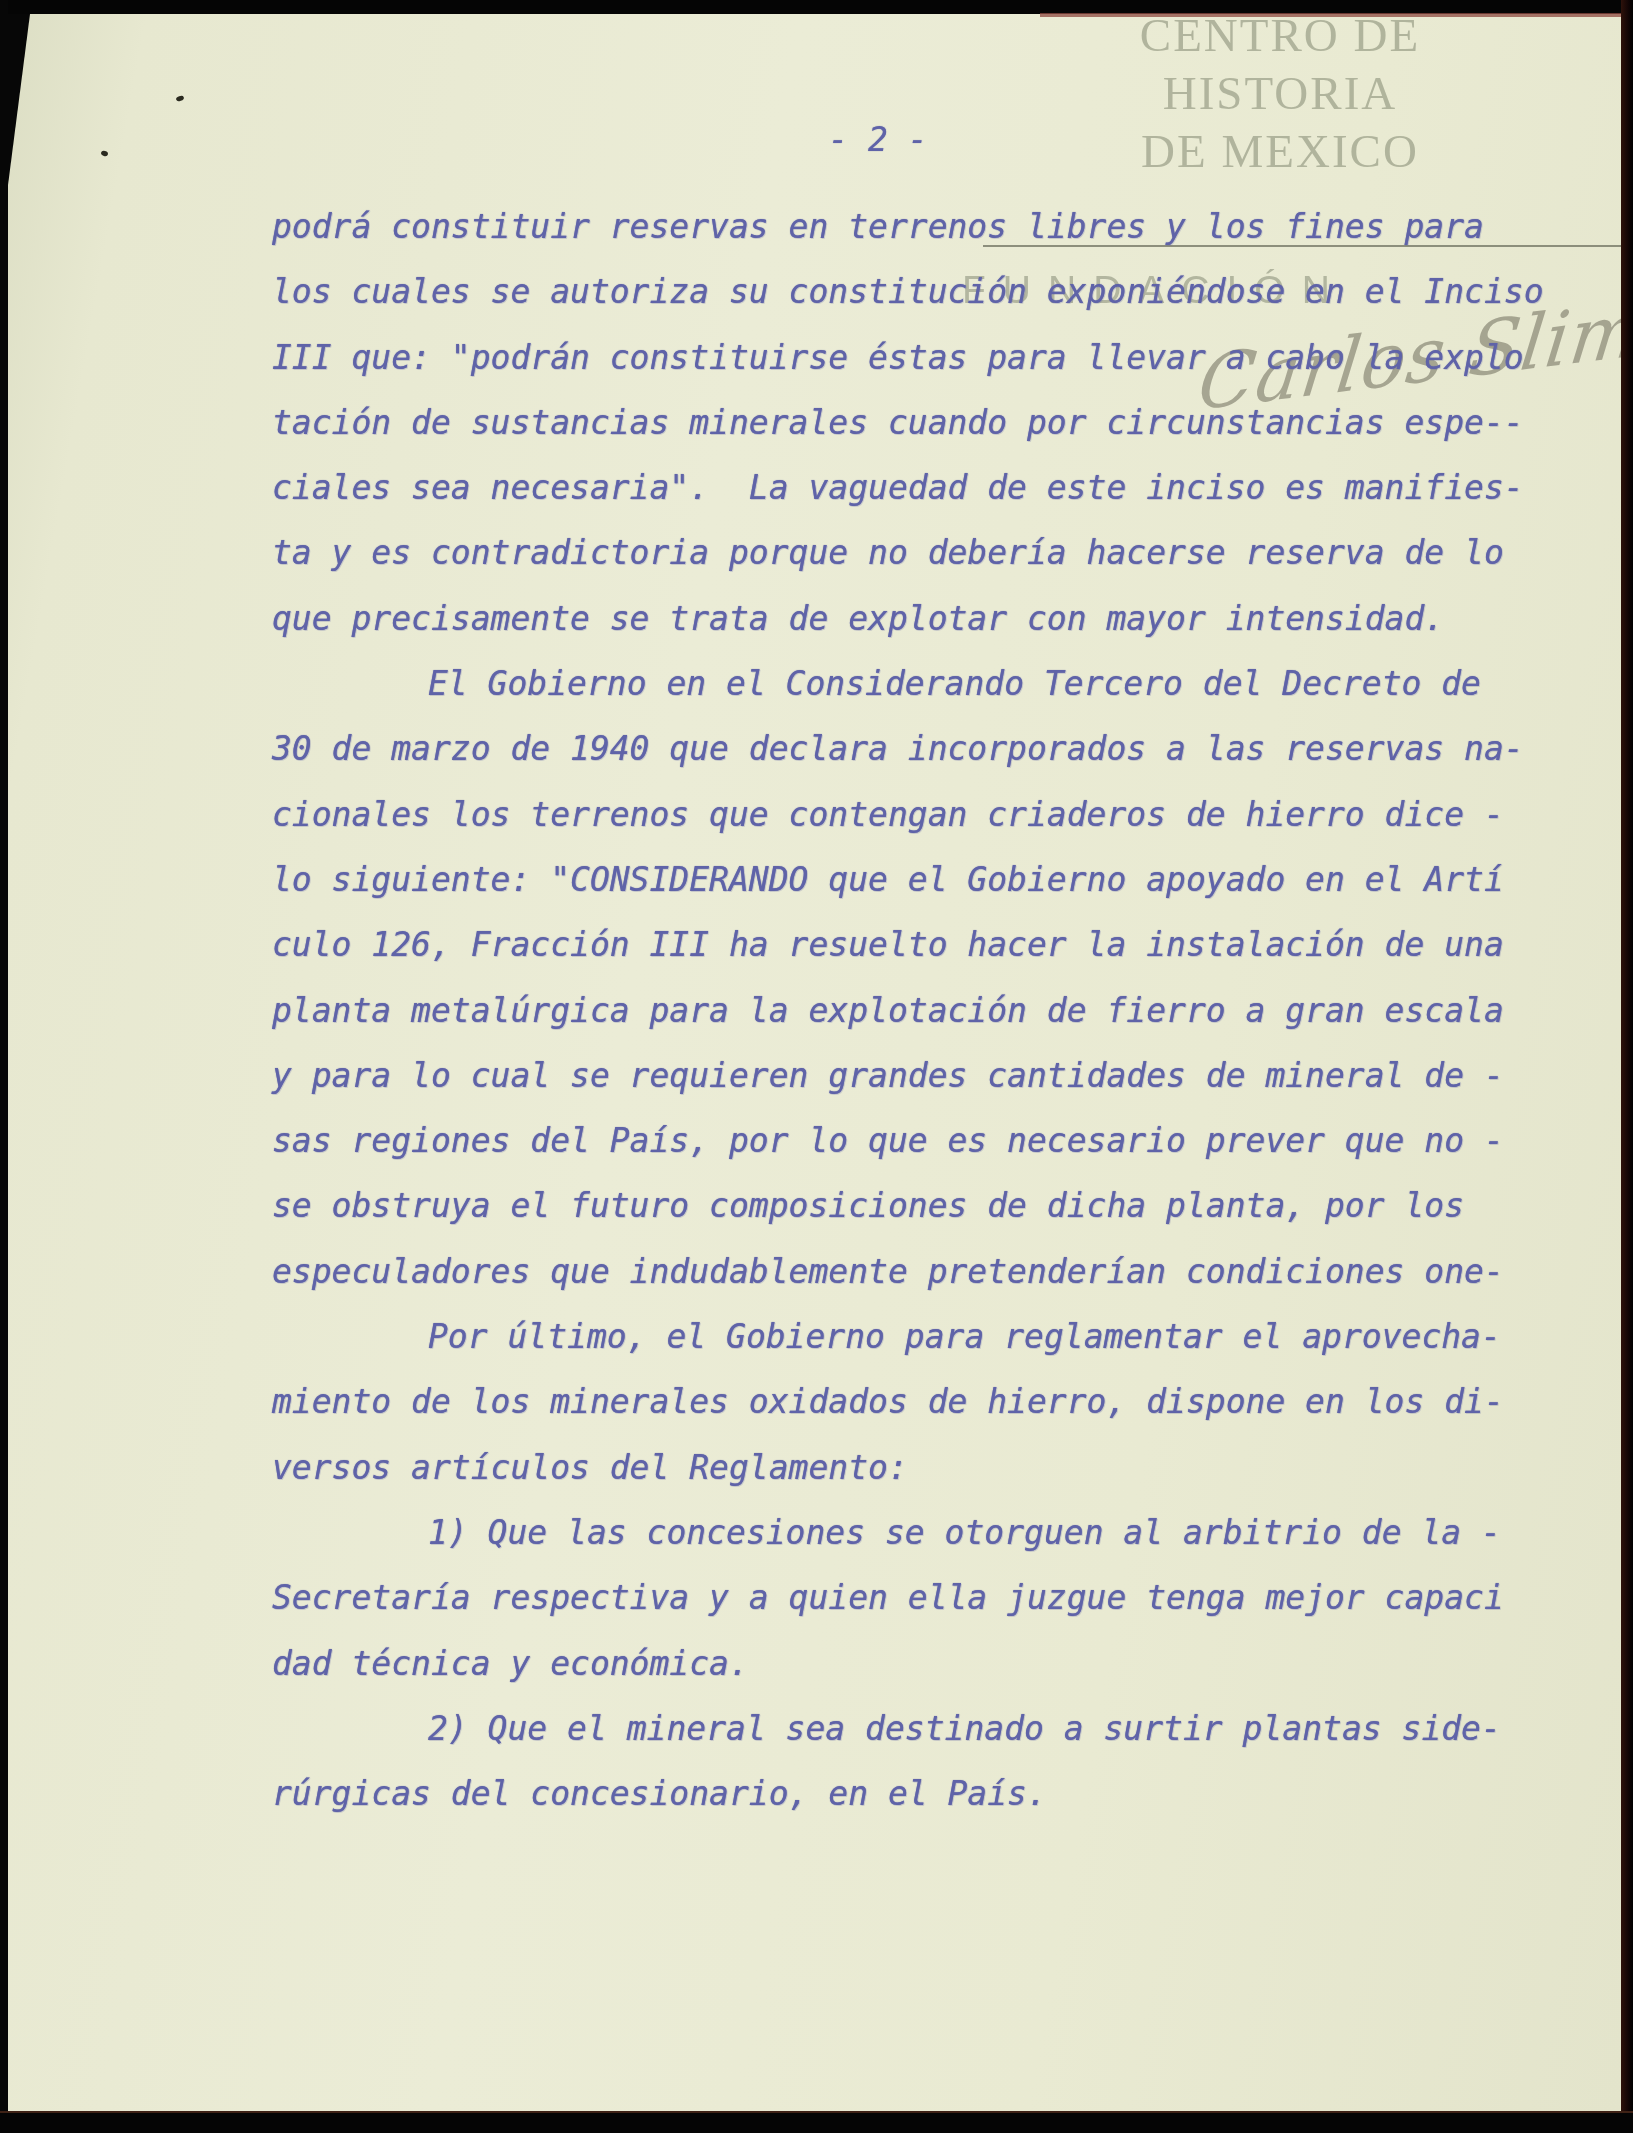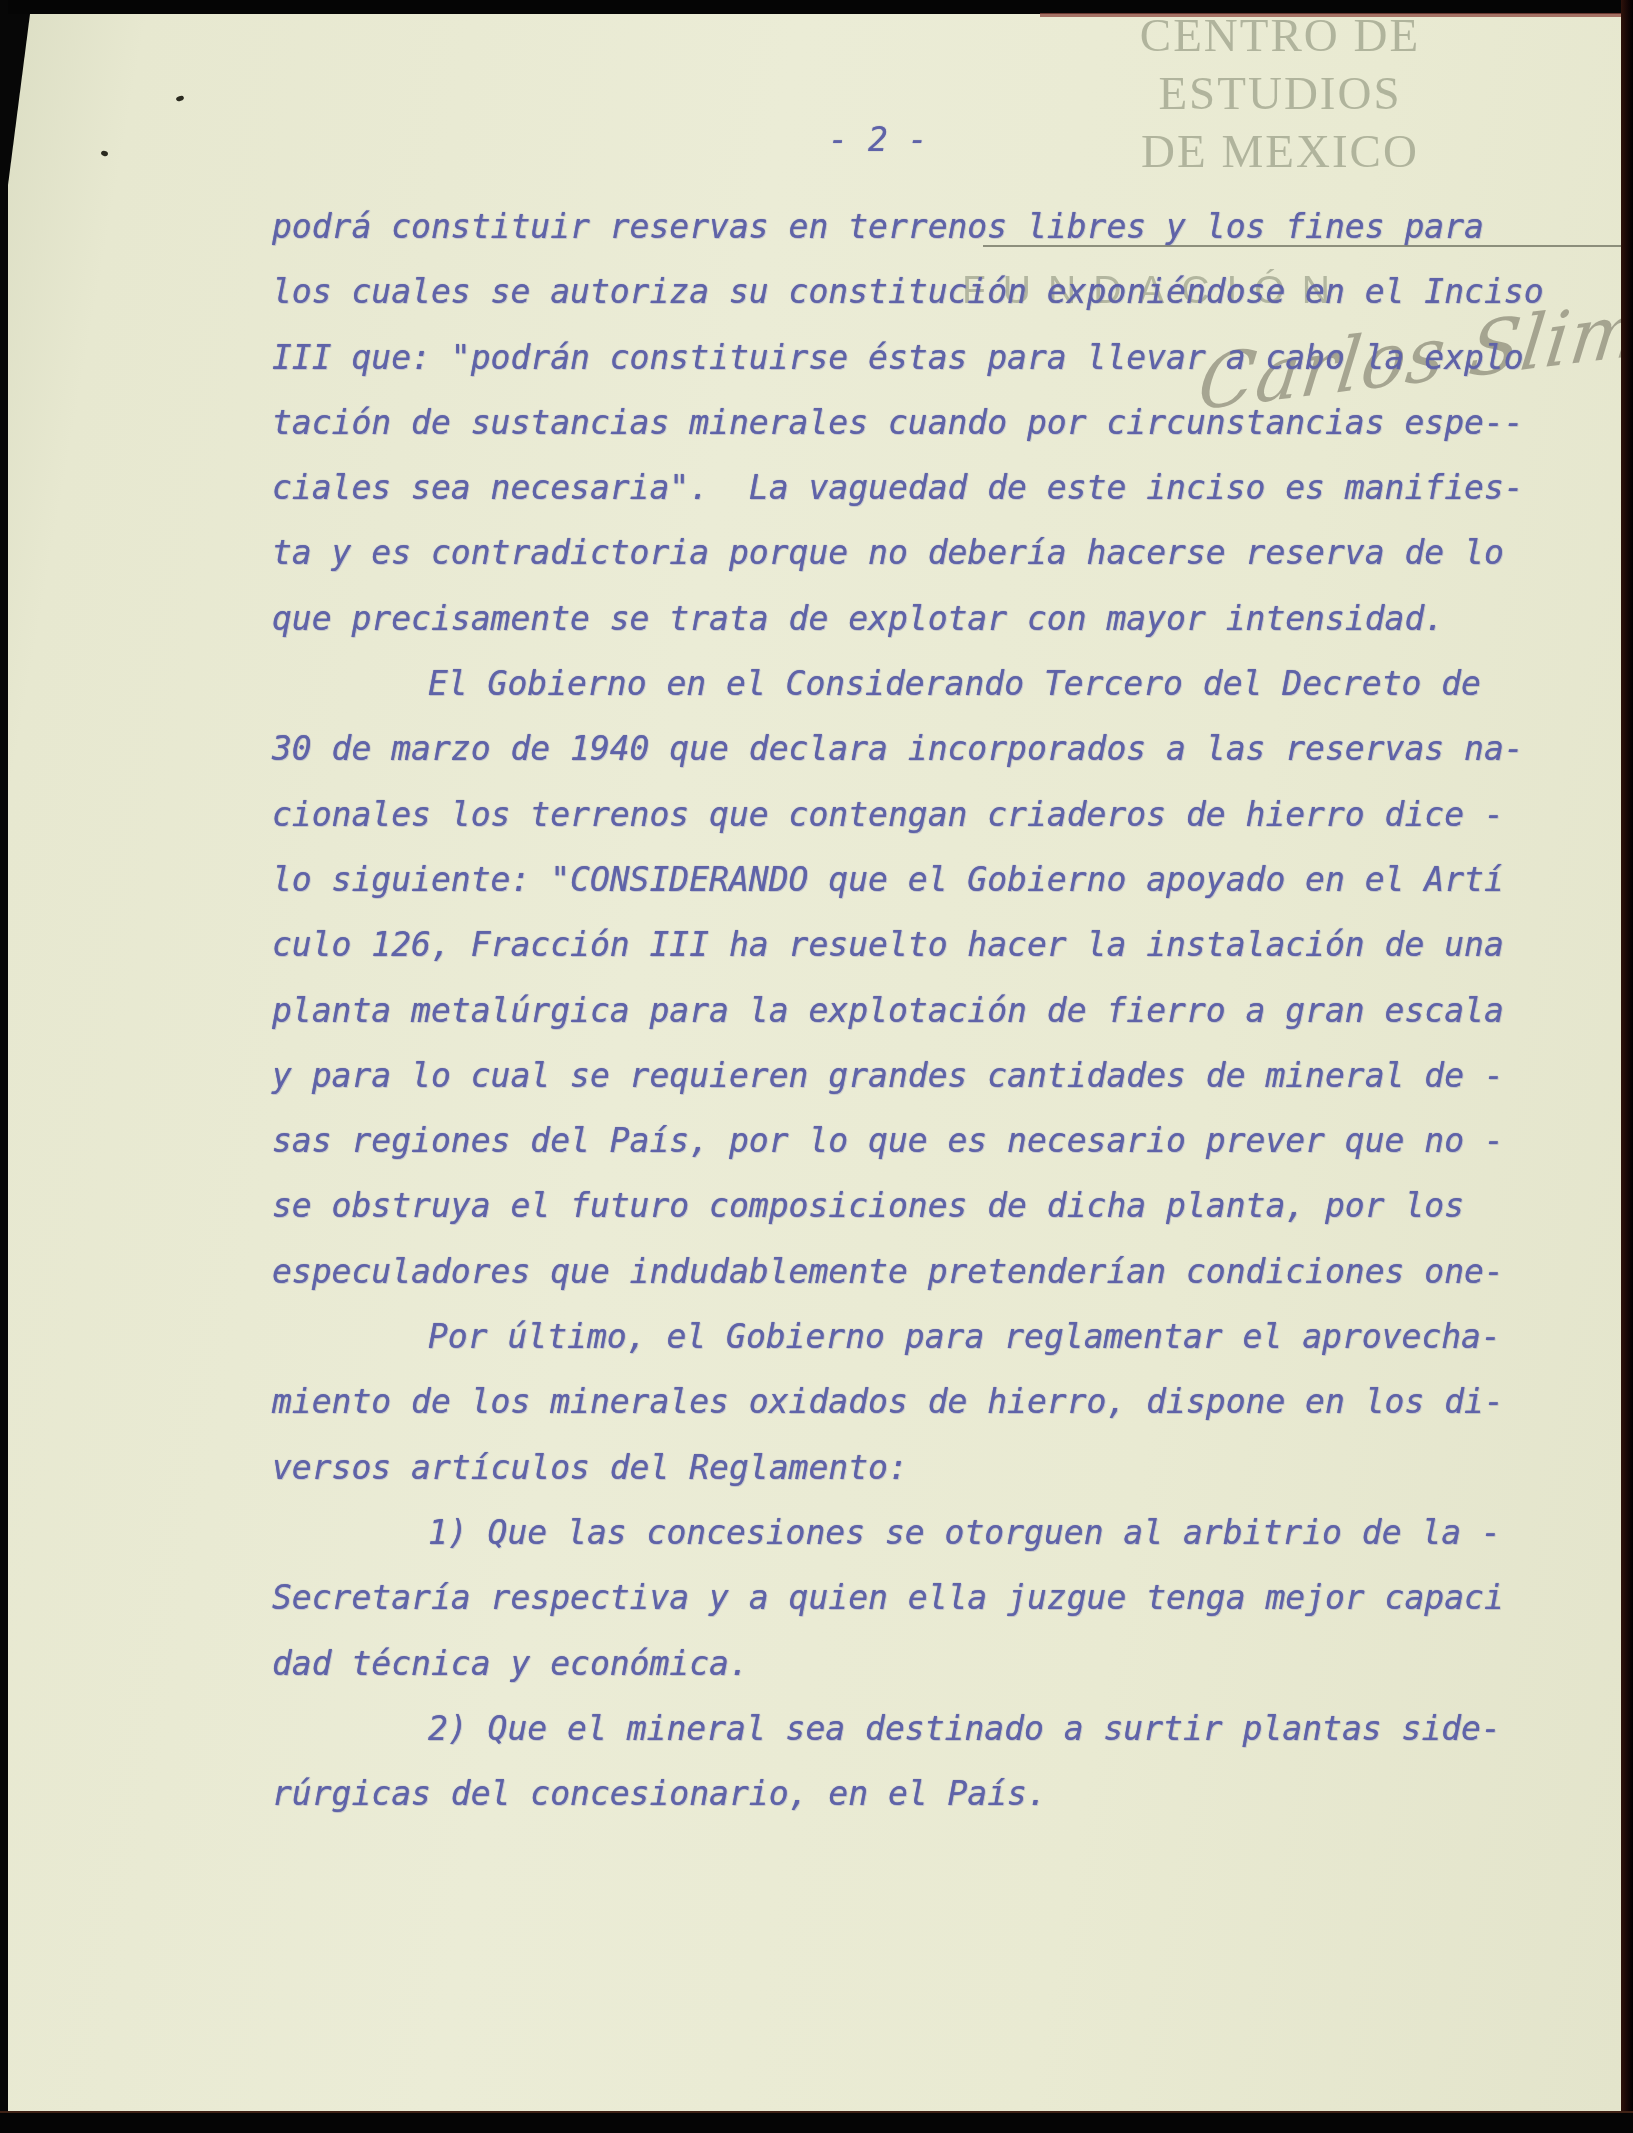--- a/index.html
+++ b/index.html
@@ -88,21 +88,21 @@
   .speck.s2{left:101px;top:151px;width:7px;height:5px;transform:rotate(15deg);}
 </style>
 </head>
 <body>
 
 <div class="stage">
   <div class="paper"></div>
 
   <div class="watermark">
     <div>CENTRO DE</div>
-    <div>ESTUDIOS</div>
+    <div>HISTORIA</div>
     <div>DE MEXICO</div>
   </div>
   <div class="wm-rule"></div>
   <div class="wm-foundation">FUNDACIÓN</div>
   <div class="signature">Carlos Slim</div>
 
   <div class="pagenum">- 2 -</div>
   <div class="textblock">
       <div class="line"><span>podrá constituir reservas en terrenos libres y los fines para</span></div>
       <div class="line"><span>los cuales se autoriza su constitución exponiéndose en el Inciso</span></div>

